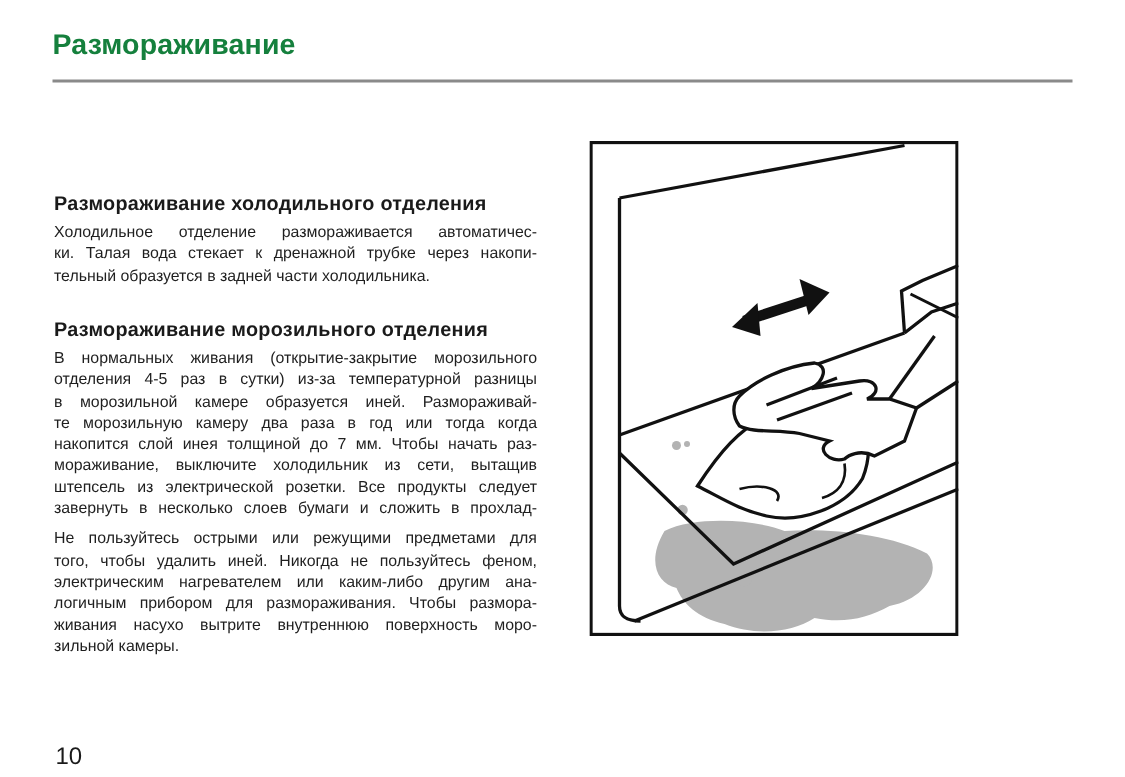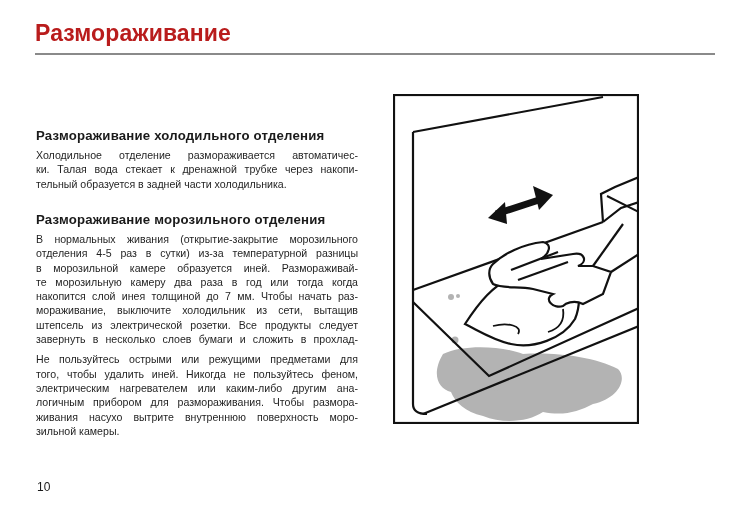--- a/index.html
+++ b/index.html
@@ -2,38 +2,38 @@
 <html><head>
 <meta charset="utf-8">
 <style>
   html, body { margin: 0; padding: 0; }
   body {
     width: 750px; height: 518px; background: #ffffff; position: relative; overflow: hidden;
     font-family: "Liberation Sans", "DejaVu Sans", sans-serif; color: #1a1a1a;
   }
   .page-title {
     position: absolute; left: 35px; top: 20px;
-    font-size: 23px; font-weight: bold; color: #b91c1c; letter-spacing: 0.1px;
+    font-size: 19px; font-weight: bold; color: #15803d; letter-spacing: 0.1px;
   }
   .title-rule {
     position: absolute; left: 35px; top: 53px; width: 680px; height: 2px; background: #8a8a8a;
   }
   .col {
     position: absolute; left: 36px; width: 322px; margin-top: 36px;
   }
   .sec-head {
     font-size: 13.2px; font-weight: bold; color: #1a1a1a; margin: 0; letter-spacing: 0.2px; white-space: nowrap;
   }
   .para {
     font-size: 10.6px; line-height: 14.3px; color: #1f1f1f; margin: 0; text-align: justify;
   }
   .para span.ln { display: block; text-align: justify; text-align-last: justify; white-space: nowrap; }
   .para span.ln.last { text-align-last: left; }
   .page-num {
-    position: absolute; left: 37px; top: 480px; font-size: 12px; color: #1a1a1a;
+    position: absolute; left: 37px; top: 496px; font-size: 16px; color: #1a1a1a;
   }
   .figure {
     position: absolute; left: 393px; top: 94px; width: 246px; height: 330px;
   }
 </style>
 </head>
 <body>
 
 <div class="page-title">Размораживание</div>
 <div class="title-rule"></div>

